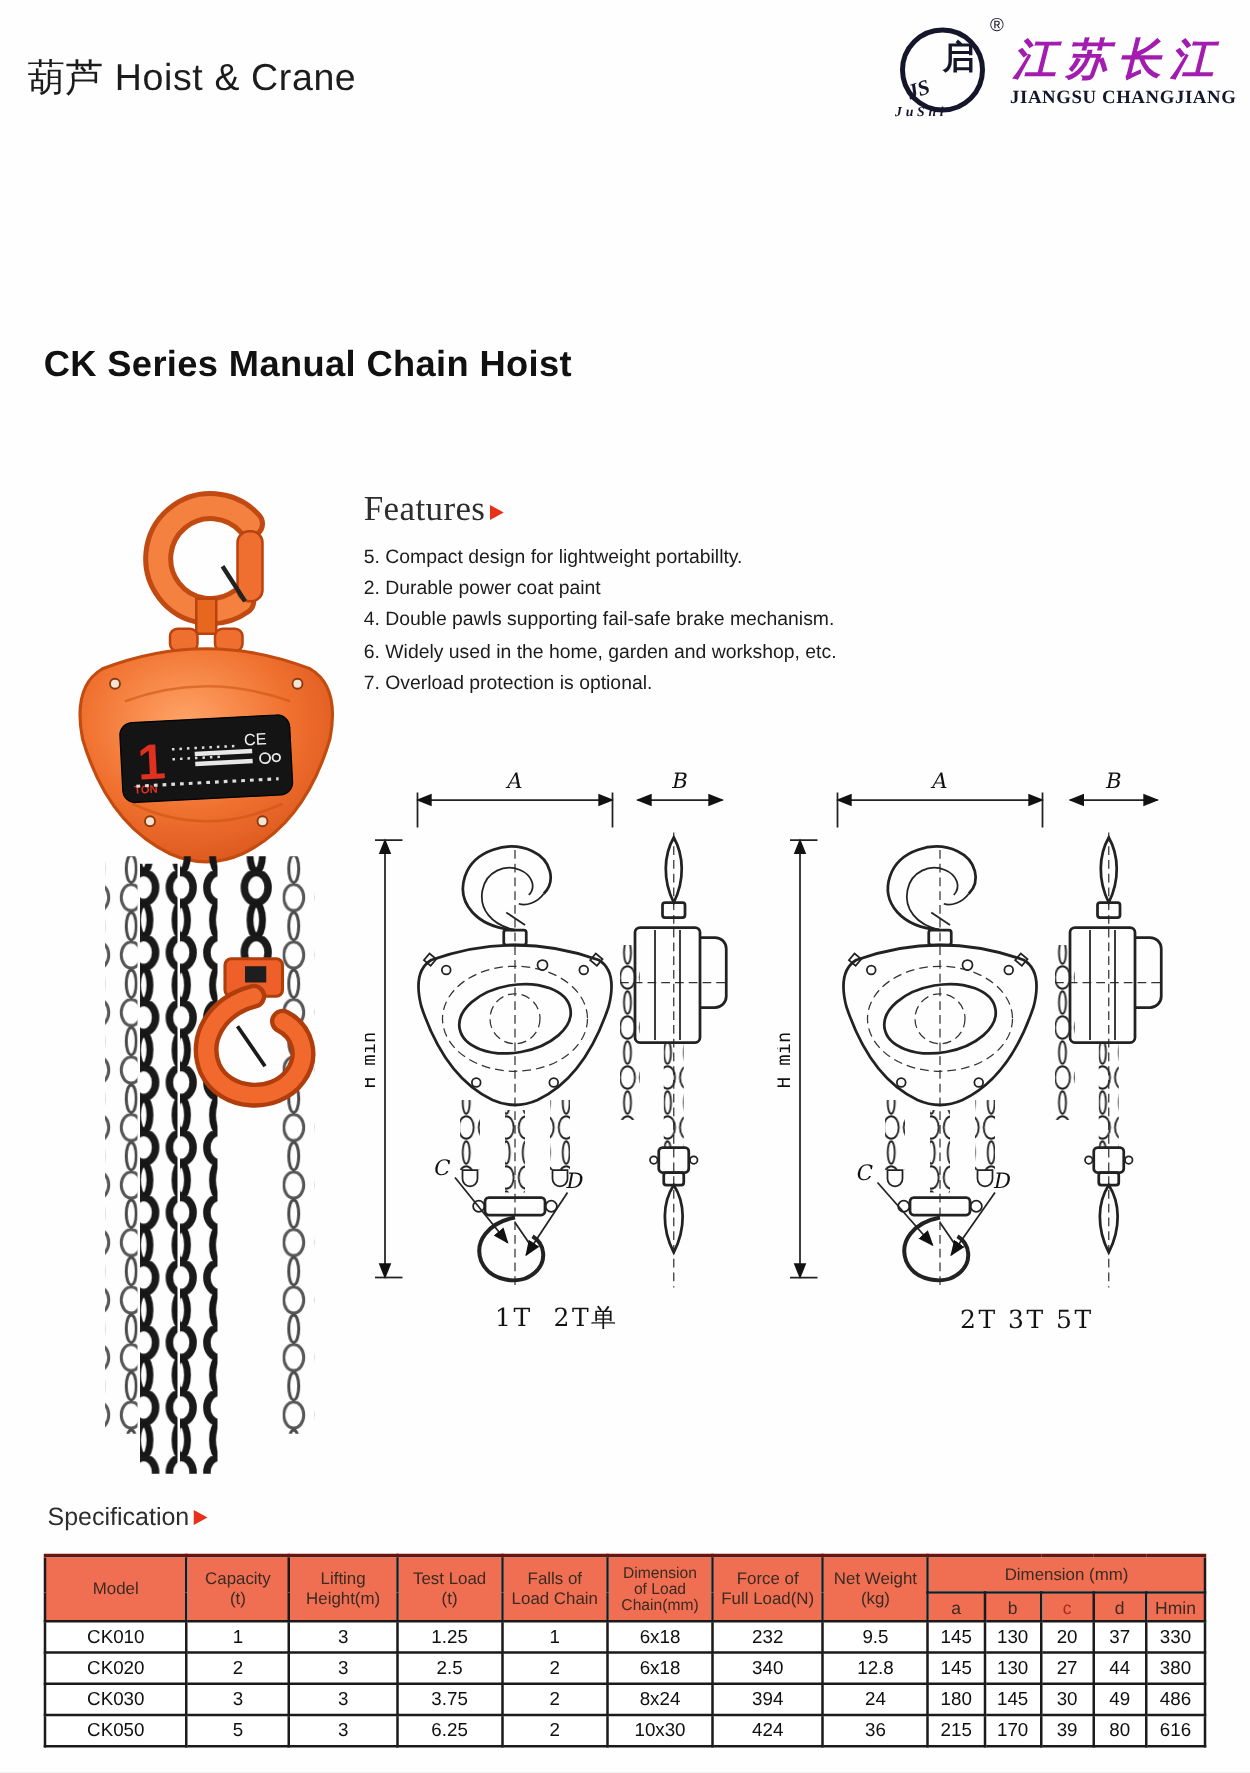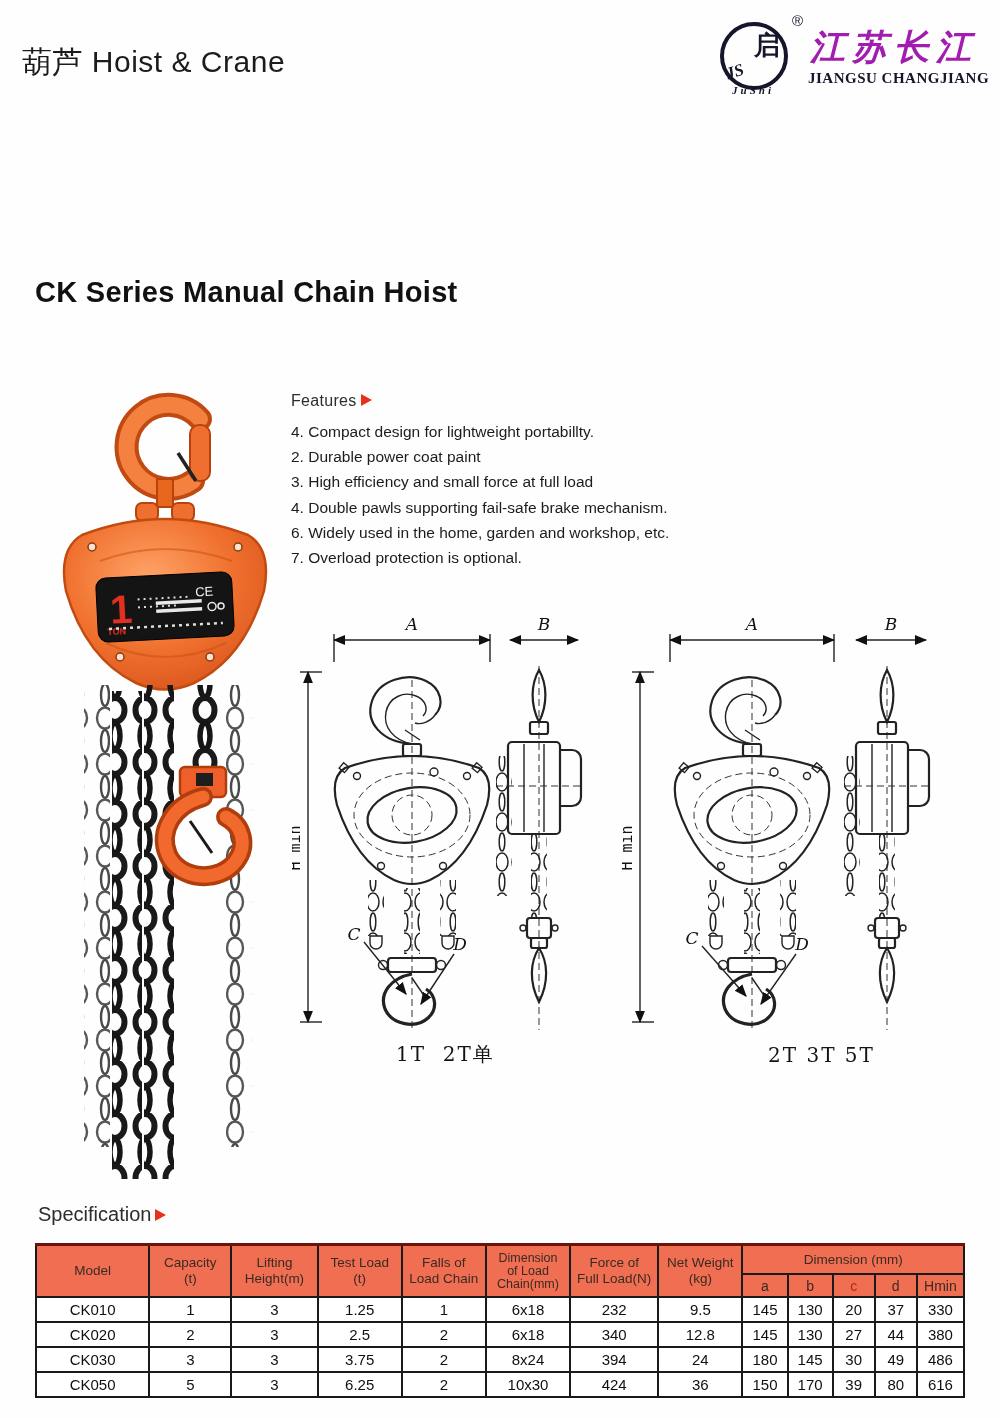--- a/index.html
+++ b/index.html
@@ -8,31 +8,31 @@
   
   #brand-title{position:absolute;left:22px;top:42px;font-size:30px;color:#1c1c1c;letter-spacing:.5px;}
   #brand-title .cn{font-weight:400;}
   #logo{position:absolute;left:712px;top:8px;width:278px;height:102px;}
   #logo-circle{position:absolute;left:8px;top:14px;width:60px;height:60px;border:4px solid #15152b;
                border-radius:50%;}
   #logo-circle .qi{position:absolute;right:4px;top:2px;font-size:26px;font-weight:700;color:#15152b;}
   #logo-circle .js{position:absolute;left:2px;bottom:4px;font-size:17px;font-weight:700;font-style:italic;
                    font-family:"Liberation Serif",serif;color:#15152b;transform:rotate(-18deg);}
   #logo-reg{position:absolute;left:80px;top:4px;font-size:15px;color:#15152b;}
-  #logo-jushi{position:absolute;left:4px;top:76px;width:74px;text-align:center;font-size:11px;font-weight:700;
+  #logo-jushi{position:absolute;left:4px;top:76px;width:74px;text-align:left;font-size:11px;font-weight:700;
               font-style:italic;font-family:"Liberation Serif",serif;letter-spacing:3px;color:#15152b;}
   #logo-cn{position:absolute;left:98px;top:16px;font-size:35px;font-weight:700;font-style:italic;
            letter-spacing:7px;color:#a21caf;white-space:nowrap;}
   #logo-en{position:absolute;left:96px;top:62px;font-size:15px;font-weight:700;letter-spacing:.5px;
            font-family:Liberation Serif, serif;color:#15152b;white-space:nowrap;}
   
   #page-title{position:absolute;left:35px;top:276px;font-size:29px;font-weight:700;color:#111;letter-spacing:.3px;}
   
   #features{position:absolute;left:291px;top:392px;width:440px;}
-  #features-heading{font-size:16px;color:#2d2d2d;letter-spacing:.3px;}
+  #features-heading{font-size:28px;color:#2d2d2d;letter-spacing:.3px;font-family:Liberation Serif, serif;}
   .red-tri{display:inline-block;width:0;height:0;border-left:11px solid #e8311a;
            border-top:6px solid transparent;border-bottom:6px solid transparent;margin-left:4px;}
   #features-list{margin-top:9px;font-size:15.5px;color:#1c1c1c;line-height:25.2px;}
   
   .draw-caption{position:absolute;font-family:"DejaVu Serif",serif;font-size:20px;color:#141414;
                 letter-spacing:2px;white-space:pre;margin-top:22px;}
   
   #spec-heading{position:absolute;left:38px;top:1203px;font-size:20px;color:#2d2d2d;}
   #spec-table{position:absolute;left:35px;top:1243px;width:930px;border-collapse:collapse;table-layout:fixed;}
   #spec-table th,#spec-table td{border:2px solid #1a1a1a;padding:0;text-align:center;vertical-align:middle;
@@ -190,23 +190,22 @@
       <rect x="156" y="388" width="17" height="13" fill="#1e1e1e"></rect>
       <path d="M163,412 C133,420 118,446 128,470 C140,496 180,498 196,476 C208,460 202,440 186,432" fill="none" stroke="#b03d0c" stroke-width="20" stroke-linecap="round"></path>
       <path d="M163,412 C133,420 118,446 128,470 C140,496 180,498 196,476 C208,460 202,440 186,432" fill="none" stroke="#f2692e" stroke-width="13" stroke-linecap="round"></path>
       <line x1="150" y1="436" x2="172" y2="468" stroke="#1a1a1a" stroke-width="3"></line>
     </g>
   </svg>
 
   <div id="features">
     <span id="features-heading">Features</span><span class="red-tri"></span>
     <div id="features-list">
-      <div>4. Compact design for lightweight portabillty.</div>
+      <div>5. Compact design for lightweight portabillty.</div>
       <div>2. Durable power coat paint</div>
-      <div>3. High efficiency and small force at full load</div>
       <div>4. Double pawls supporting fail-safe brake mechanism.</div>
       <div>6. Widely used in the home, garden and workshop, etc.</div>
       <div>7. Overload protection is optional.</div>
     </div>
   </div>
 
   <svg class="drawing" style="left:292px;top:610px" width="292" height="438" viewBox="0 0 292 438">
     <line class="s1" x1="42" y1="30" x2="198" y2="30" marker-start="url(#ma)" marker-end="url(#ma)"></line>
     <line class="s1" x1="42" y1="24" x2="42" y2="52"></line>
     <line class="s1" x1="198" y1="24" x2="198" y2="52"></line>
@@ -356,21 +355,21 @@
       </tr>
       <tr>
         <td class="model">CK050</td>
         <td>5</td>
         <td>3</td>
         <td>6.25</td>
         <td>2</td>
         <td>10x30</td>
         <td>424</td>
         <td>36</td>
-        <td>150</td>
+        <td>215</td>
         <td>170</td>
         <td>39</td>
         <td>80</td>
         <td>616</td>
       </tr>
     </tbody>
   </table>
 
 </div>
 

